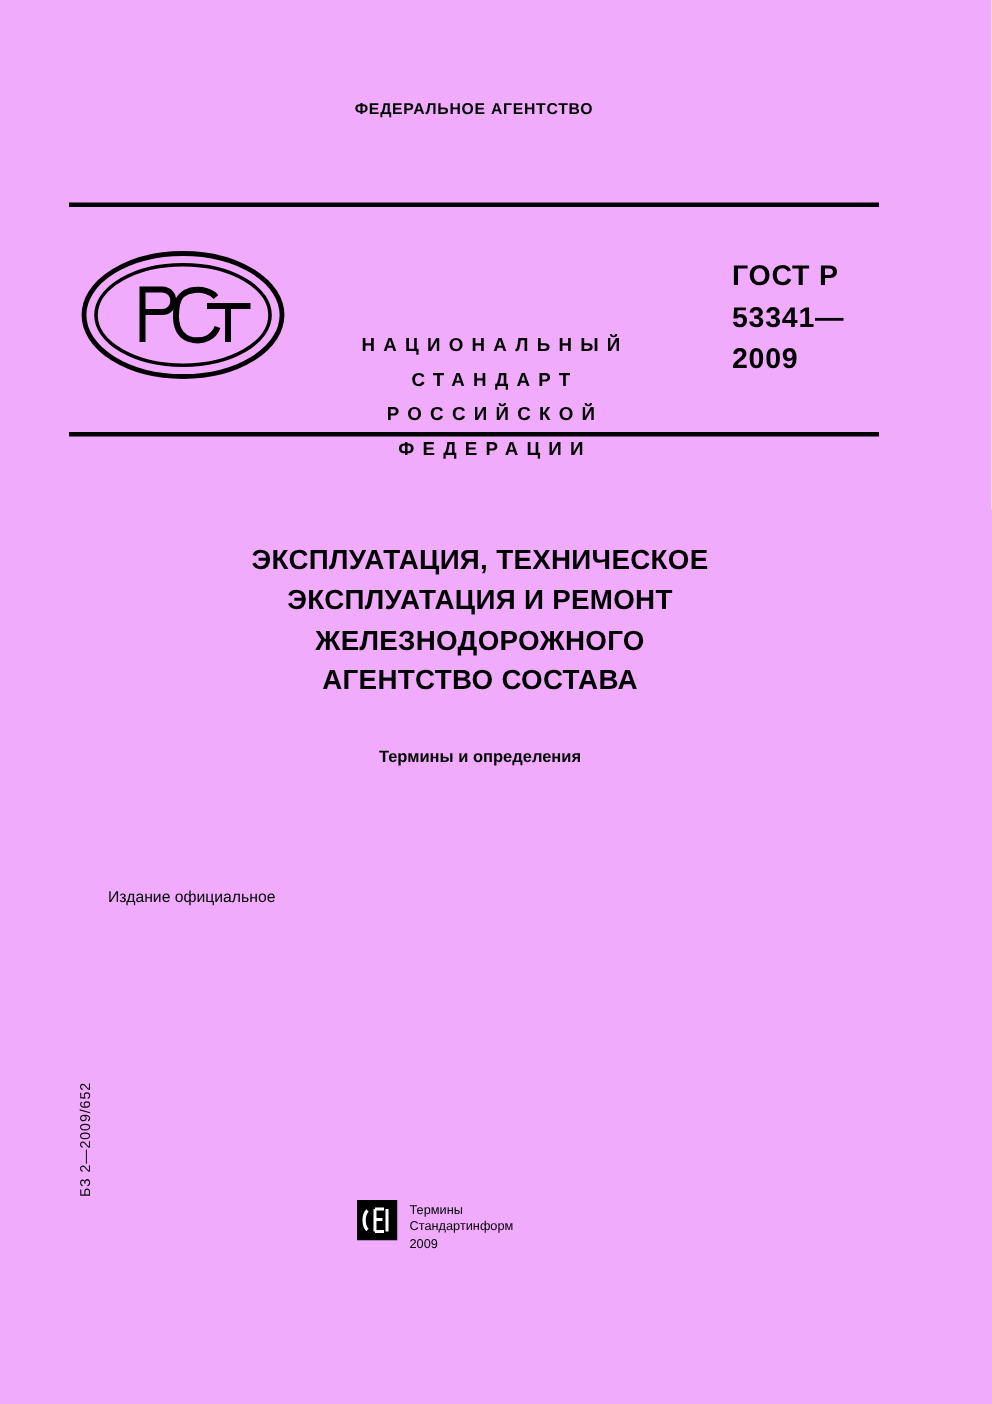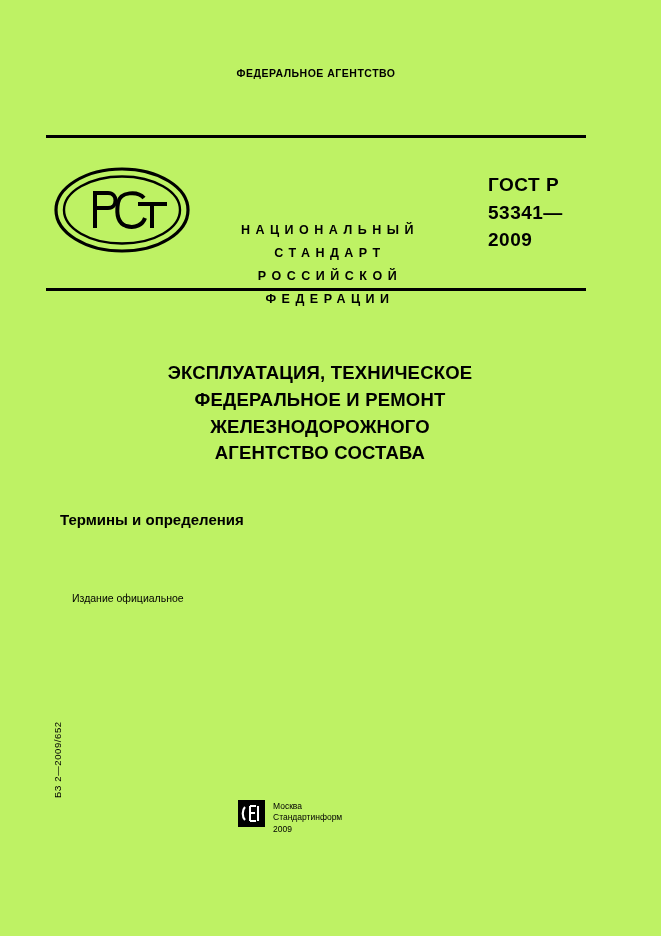--- a/index.html
+++ b/index.html
@@ -9,21 +9,21 @@
   }
   body {
     font-family: "Liberation Sans", sans-serif;
     color: #000000;
   }
   .page {
     position: relative;
     width: 661px;
     height: 936px;
     margin: 0 auto;
-    background: #bef264;
+    background: #f0abfc;
     overflow: hidden;
   }
 
   
   .agency-block {
     position: absolute;
     left: 46px;
     top: 66px;
     width: 540px;
     text-align: center;
@@ -96,24 +96,24 @@
   }
   .main-title div {
     font-size: 18.5px;
     font-weight: bold;
     line-height: 1.45;
     letter-spacing: 0.2px;
   }
   .subtitle {
     position: absolute;
     left: 60px;
-    top: 511px;
+    top: 499px;
     width: 520px;
-    text-align: left;
-    font-size: 15px;
+    text-align: center;
+    font-size: 11px;
     font-weight: bold;
   }
 
   .official-edition {
     position: absolute;
     left: 72px;
     top: 592px;
     width: 520px;
     text-align: left;
     font-size: 10.5px;
@@ -192,21 +192,21 @@
   <div class="gost-number">
     <div>ГОСТ Р</div>
     <div>53341—</div>
     <div>2009</div>
   </div>
 
   <div class="rule rule-bottom"></div>
 
   <div class="main-title">
     <div>ЭКСПЛУАТАЦИЯ, ТЕХНИЧЕСКОЕ</div>
-    <div>ФЕДЕРАЛЬНОЕ И РЕМОНТ</div>
+    <div>ЭКСПЛУАТАЦИЯ И РЕМОНТ</div>
     <div>ЖЕЛЕЗНОДОРОЖНОГО</div>
     <div>АГЕНТСТВО СОСТАВА</div>
   </div>
 
   <div class="subtitle">Термины и определения</div>
 
   <div class="official-edition">Издание официальное</div>
 
   <div class="side-code">
     <span class="side-code-inner">БЗ 2—2009/652</span>
@@ -215,19 +215,19 @@
   <div class="publisher">
     <div class="publisher-logo">
       <svg viewBox="0 0 27 27" width="27" height="27" xmlns="http://www.w3.org/2000/svg">
         <rect x="0" y="0" width="27" height="27" fill="#000"></rect>
         <path d="M7 7 C4 10 4 17 7 20" fill="none" stroke="#fff" stroke-width="2.2"></path>
         <path d="M12 6 L12 21 M12 6 L18 6 M12 13 L17 13 M12 21 L18 21" fill="none" stroke="#fff" stroke-width="2"></path>
         <path d="M20 6 L20 21" fill="none" stroke="#fff" stroke-width="2"></path>
       </svg>
     </div>
     <div class="publisher-text">
-      <div>Москва</div>
+      <div>Термины</div>
       <div>Стандартинформ</div>
       <div>2009</div>
     </div>
   </div>
 
 </div>
 
 </body></html>

